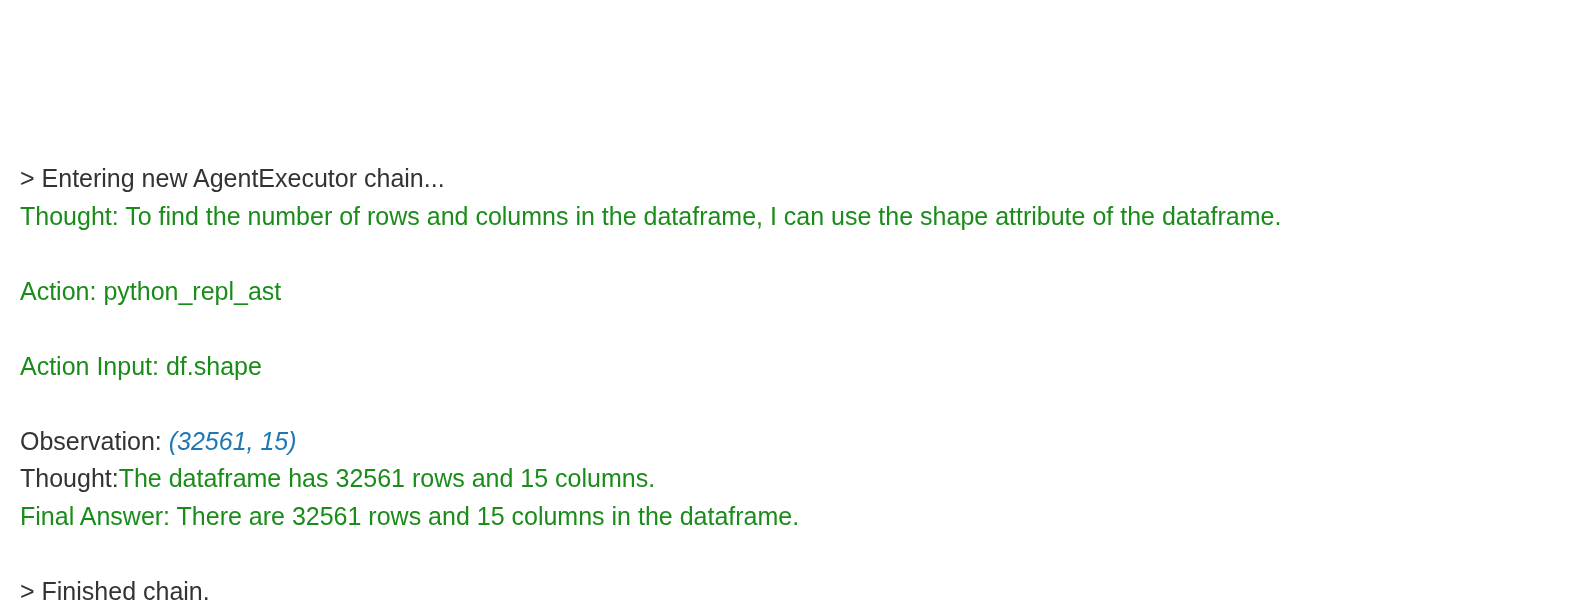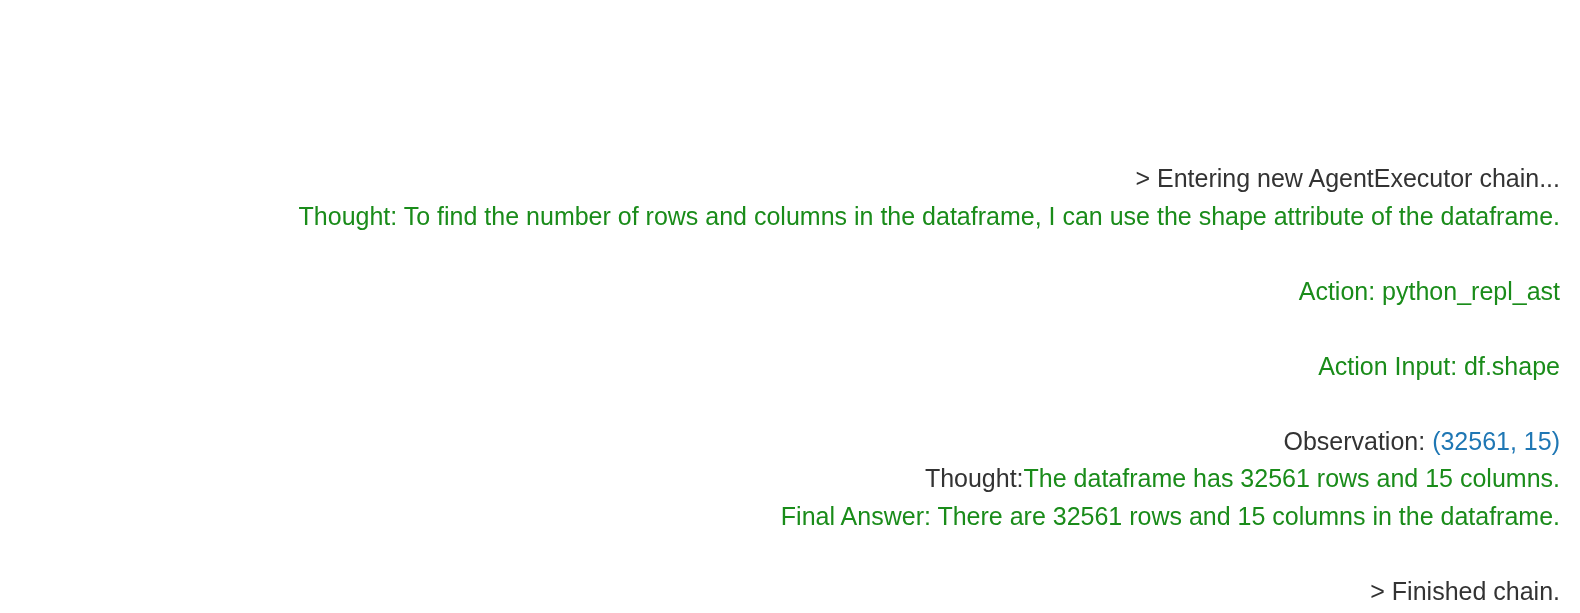--- a/index.html
+++ b/index.html
@@ -17,24 +17,24 @@
       white-space: pre-wrap;
     }
     .plain {
       color: #333;
     }
     .green {
       color: #1a8c1a;
     }
     .blue {
       color: #1f77b4;
+      font-style: italic;
     }
     .line {
       display: block;
-      text-align: right;
     }
   </style>
 </head>
 <body>
 
 
 
 <div class="line"><span class="plain">&gt; </span><span class="plain">Entering new AgentExecutor chain...</span></div><div class="line"><span class="green">Thought: </span><span class="green">To find the number of rows and columns in the dataframe, I can use the shape attribute of the dataframe.</span></div><div class="line">&nbsp;</div><div class="line"><span class="green">Action: </span><span class="green">python_repl_ast</span></div><div class="line">&nbsp;</div><div class="line"><span class="green">Action Input: </span><span class="green">df.shape</span></div><div class="line">&nbsp;</div><div class="line"><span class="plain">Observation: </span><span class="blue">(32561, 15)</span></div><div class="line"><span class="plain">Thought:</span><span class="green">The dataframe has 32561 rows and 15 columns.</span></div><div class="line"><span class="green">Final Answer: </span><span class="green">There are 32561 rows and 15 columns in the dataframe.</span></div><div class="line">&nbsp;</div><div class="line"><span class="plain">&gt; </span><span class="plain">Finished chain.</span></div><div class="line">&nbsp;</div>
 
 

